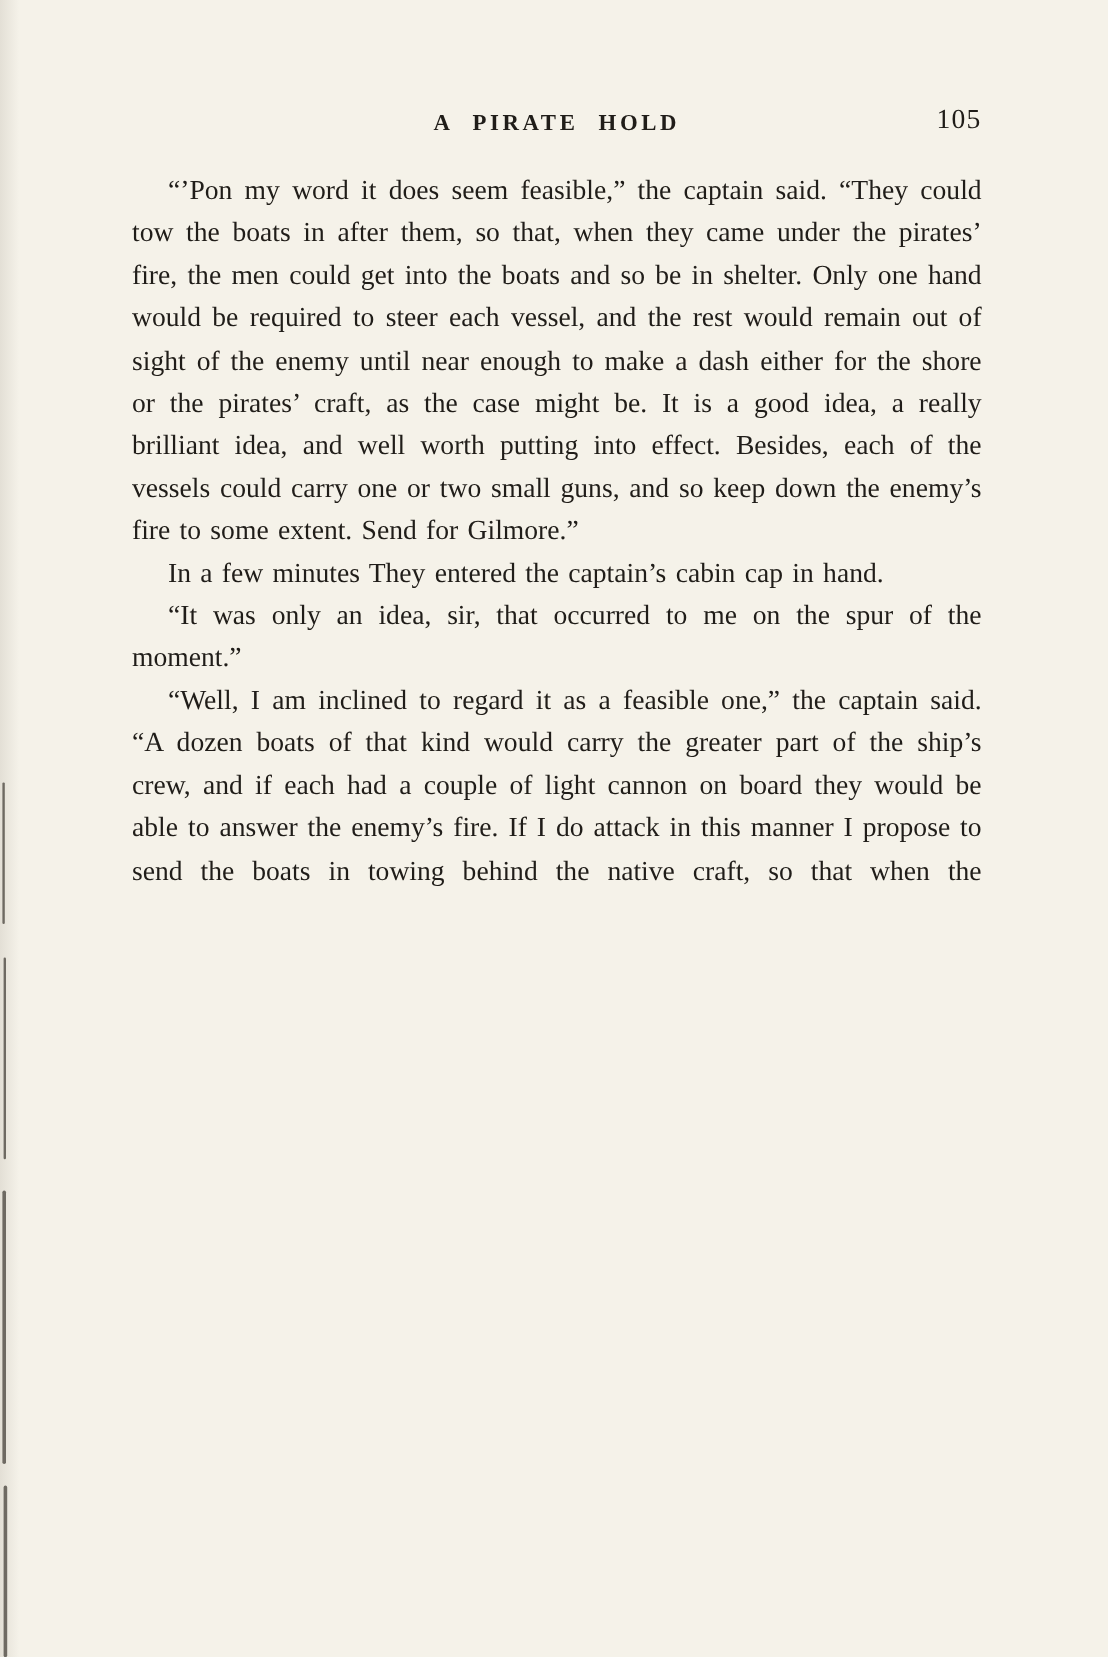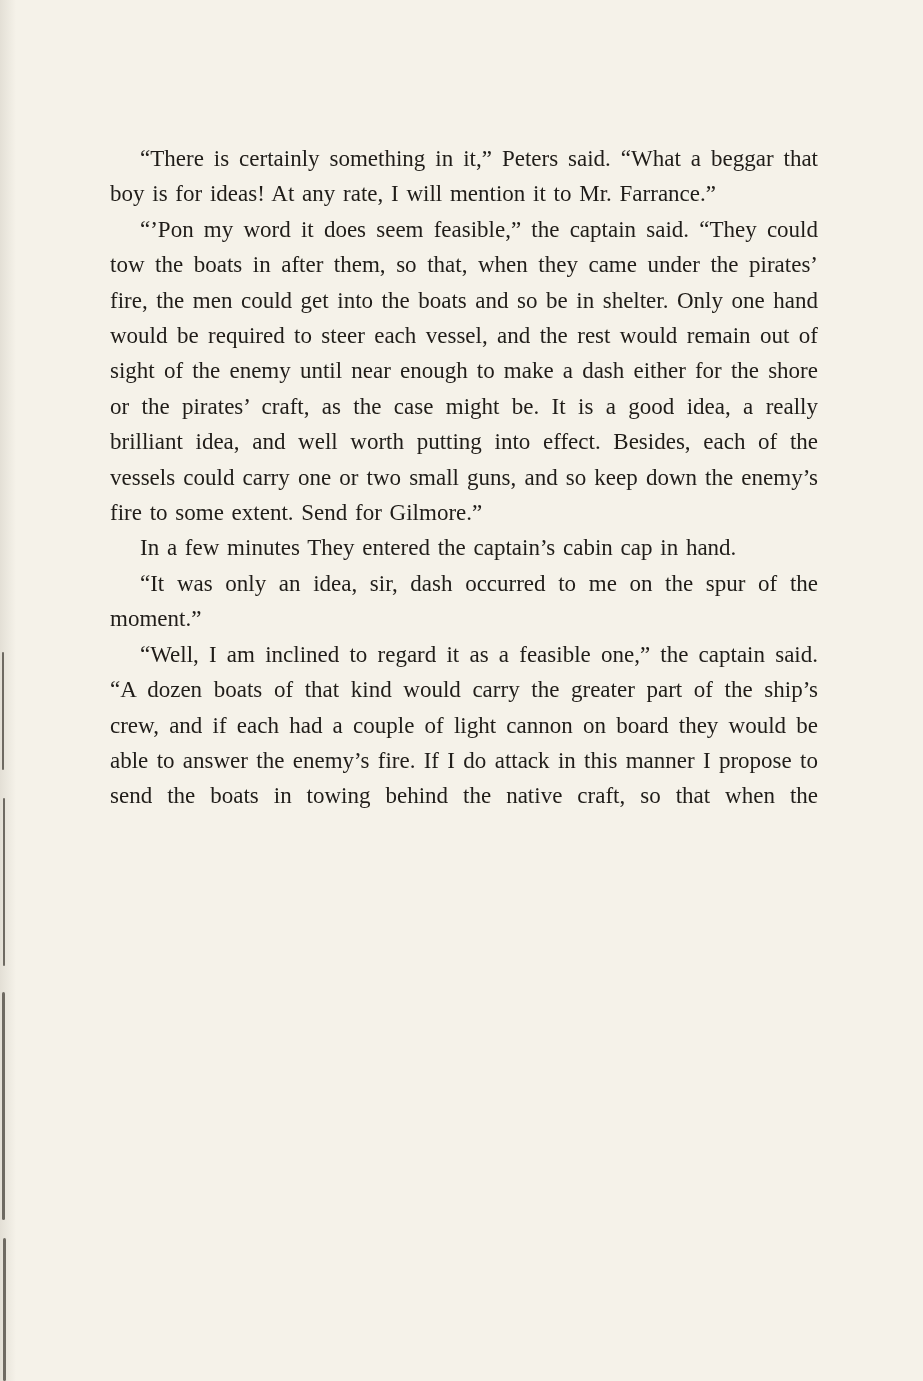--- a/index.html
+++ b/index.html
@@ -96,22 +96,25 @@
 
 <div class="page">
 
   <div class="binding-marks">
     <span class="mark m1"></span>
     <span class="mark m2"></span>
     <span class="mark m3"></span>
     <span class="mark m4"></span>
   </div>
 
+  <header class="running-head">
+    <span class="head-title">A PIRATE HOLD</span>
+    <span class="page-number">105</span>
+  </header>
 
   <main class="text-block">
-    <p>“There is certainly something in it,” Peters said. “What a beggar that boy is for ideas! At any rate, I will mention it to Mr. Farrance.”</p>
     <p>“’Pon my word it does seem feasible,” the captain said. “They could tow the boats in after them, so that, when they came under the pirates’ fire, the men could get into the boats and so be in shelter. Only one hand would be required to steer each vessel, and the rest would remain out of sight of the enemy until near enough to make a dash either for the shore or the pirates’ craft, as the case might be. It is a good idea, a really brilliant idea, and well worth putting into effect. Besides, each of the vessels could carry one or two small guns, and so keep down the enemy’s fire to some extent. Send for Gilmore.”</p>
     <p>In a few minutes They entered the captain’s cabin cap in hand.</p>
-    <p>“It was only an idea, sir, dash occurred to me on the spur of the moment.”</p>
+    <p>“It was only an idea, sir, that occurred to me on the spur of the moment.”</p>
     <p class="continues">“Well, I am inclined to regard it as a feasible one,” the captain said. “A dozen boats of that kind would carry the greater part of the ship’s crew, and if each had a couple of light cannon on board they would be able to answer the enemy’s fire. If I do attack in this manner I propose to send the boats in towing behind the native craft, so that when the</p>
   </main>
 
 </div>
 
 </body></html>

